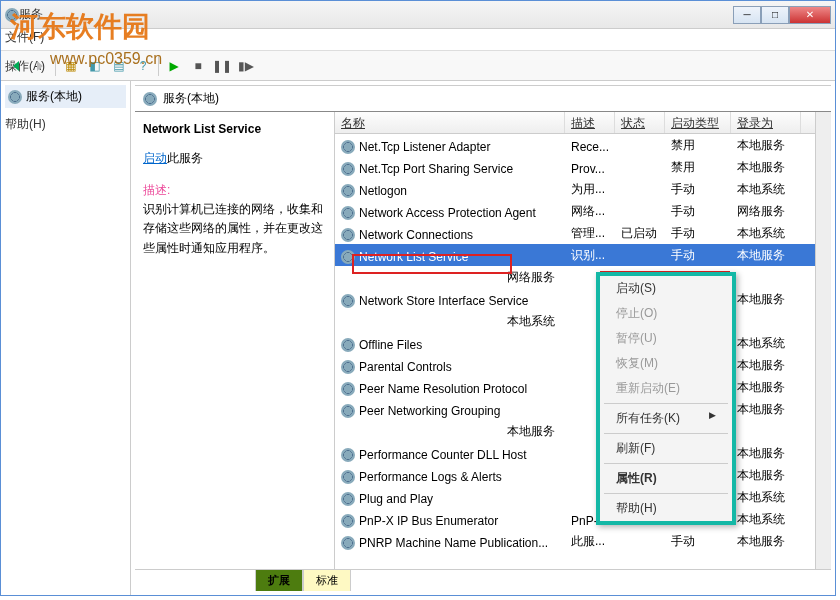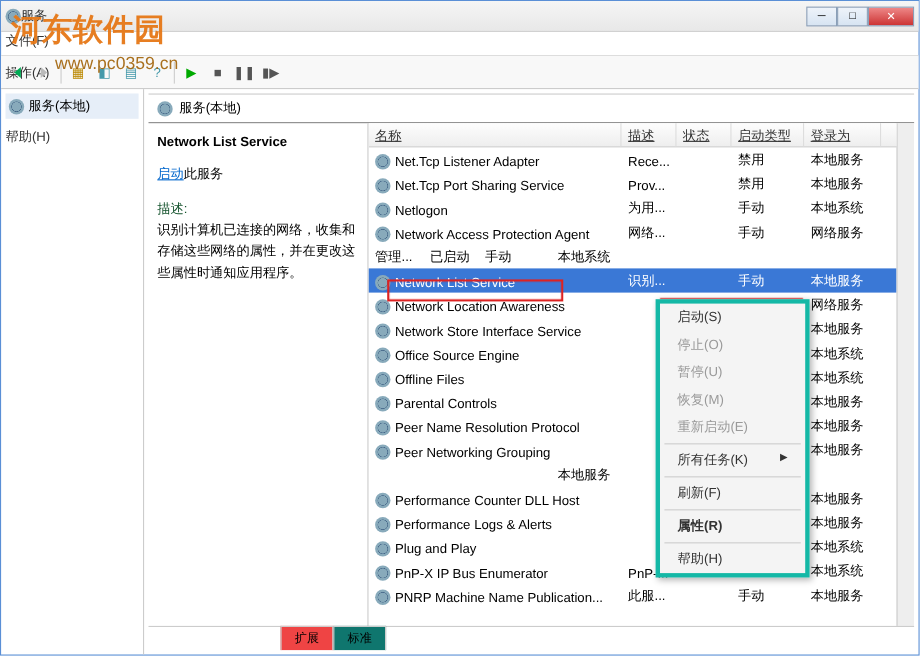--- a/index.html
+++ b/index.html
@@ -21,41 +21,41 @@
 .body{display:flex;height:514px;}
 .leftpanel{width:130px;border-right:1px solid #ccc;padding:4px;}
 .leftpanel .item{display:flex;align-items:center;gap:4px;padding:3px;background:#e6eef8;}
 .gear{width:14px;height:14px;border-radius:50%;background:radial-gradient(circle,#8ab 40%,#468 45%,#8ab 50%);display:inline-block;}
 .rightpanel{flex:1;display:flex;flex-direction:column;border-top:1px solid #ccc;margin:4px;}
 .rhead{padding:4px 8px;display:flex;align-items:center;gap:6px;border-bottom:1px solid #888;}
 .rcontent{flex:1;display:flex;overflow:hidden;}
 .detail{width:200px;padding:10px 8px;border-right:1px solid #ccc;overflow:hidden;}
 .detail h3{font-size:12px;font-weight:bold;margin-bottom:14px;}
 .detail .link{color:#06c;text-decoration:underline;cursor:pointer;}
-.detail p{margin-top:14px;line-height:1.6;color:#14532d;}
+.detail p{margin-top:14px;line-height:1.6;color:#ec4899;}
 .listwrap{flex:1;overflow:hidden;position:relative;}
 .listhead{display:flex;background:linear-gradient(#fdfdfd,#eee);border-bottom:1px solid #ccc;height:22px;position:sticky;top:0;}
 .lh{padding:3px 6px;border-right:1px solid #ddd;color:#333;text-decoration:underline;}
 .c1{width:230px;}.c2{width:50px;}.c3{width:50px;}.c4{width:66px;}.c5{width:70px;}
 .row{display:flex;height:22px;align-items:flex-end;}
 .row .cell{padding:2px 6px;white-space:nowrap;overflow:hidden;}
 .row .c1{display:flex;align-items:center;gap:4px;}
 .row.sel{background:#3a78d6;color:#fff;}
 .listbody{overflow-y:auto;height:440px;}
 .hl{position:absolute;border:2px solid #d22;pointer-events:none;}
 .hl1{left:352px;top:254px;width:160px;height:20px;}
 .hl2{left:600px;top:271px;width:130px;height:23px;}
 .ctxmenu{position:absolute;left:596px;top:272px;width:140px;background:#f4f4f4;border:4px solid #14b8a6;box-shadow:2px 2px 6px rgba(0,0,0,0.3);z-index:10;}
 .ctxmenu .mi{padding:4px 16px;color:#333;}
 .ctxmenu .mi.dis{color:#999;}
 .ctxmenu .sep{height:1px;background:#ccc;margin:2px 4px;}
 .ctxmenu .mi .arr{float:right;font-size:9px;}
 .tabs{height:22px;border-top:1px solid #ccc;display:flex;align-items:flex-end;padding-left:120px;}
-.tab{padding:3px 12px;border:1px solid #ccc;border-bottom:none;background:#0f766e;font-size:11px;}
-.tab.active{background:#ef4444;}
+.tab{padding:3px 12px;border:1px solid #ccc;border-bottom:none;background:#fef9c3;font-size:11px;}
+.tab.active{background:#4d7c0f;font-weight:bold;}
 .watermark{position:absolute;left:10px;top:8px;font-size:28px;color:#e67817;font-weight:bold;z-index:50;opacity:0.95;font-family:Liberation Sans, sans-serif;}
 .watermark2{position:absolute;left:50px;top:38px;font-size:16px;color:#a16207;z-index:50;opacity:0.9;margin-top:12px;}
 .scrollbar-v{width:16px;background:#eee;border-left:1px solid #ccc;}
 </style>
 </head>
 <body>
 
 <div class="watermark">河东软件园</div>
 <div class="watermark2">www.pc0359.cn</div>
 
@@ -178,60 +178,56 @@
                 <div class="cell c1">
                   <span class="gear"></span>
                   <span>Network Access Protection Agent</span>
                 </div>
                 <div class="cell c2">网络...</div>
                 <div class="cell c3"></div>
                 <div class="cell c4">手动</div>
                 <div class="cell c5">网络服务</div>
               </div>
               <div class="row">
+                <div class="cell c1">
+                  <span class="gear"></span>
+                  <span>Network Connections</span>
+                </div>
                 <div class="cell c2">管理...</div>
                 <div class="cell c3">已启动</div>
                 <div class="cell c4">手动</div>
                 <div class="cell c5">本地系统</div>
               </div>
               <div class="row sel">
                 <div class="cell c1">
                   <span class="gear"></span>
                   <span>Network List Service</span>
                 </div>
                 <div class="cell c2">识别...</div>
                 <div class="cell c3"></div>
                 <div class="cell c4">手动</div>
                 <div class="cell c5">本地服务</div>
               </div>
               <div class="row">
-                <div class="cell c1">
-                  <span class="gear"></span>
-                  <span>Network Location Awareness</span>
-                </div>
                 <div class="cell c2"></div>
                 <div class="cell c3"></div>
                 <div class="cell c4"></div>
                 <div class="cell c5">网络服务</div>
               </div>
               <div class="row">
                 <div class="cell c1">
                   <span class="gear"></span>
                   <span>Network Store Interface Service</span>
                 </div>
                 <div class="cell c2"></div>
                 <div class="cell c3"></div>
                 <div class="cell c4"></div>
                 <div class="cell c5">本地服务</div>
               </div>
               <div class="row">
-                <div class="cell c1">
-                  <span class="gear"></span>
-                  <span>Office Source Engine</span>
-                </div>
                 <div class="cell c2"></div>
                 <div class="cell c3"></div>
                 <div class="cell c4"></div>
                 <div class="cell c5">本地系统</div>
               </div>
               <div class="row">
                 <div class="cell c1">
                   <span class="gear"></span>
                   <span>Offline Files</span>
                 </div>

